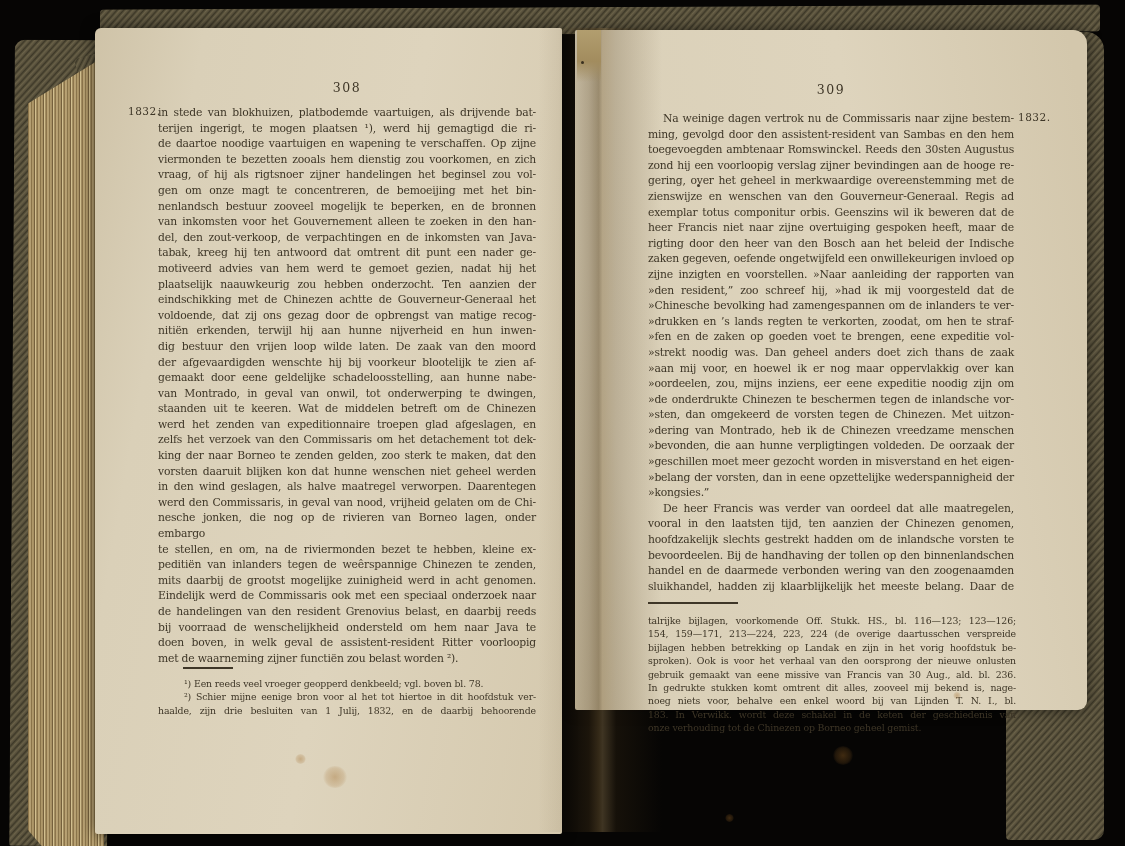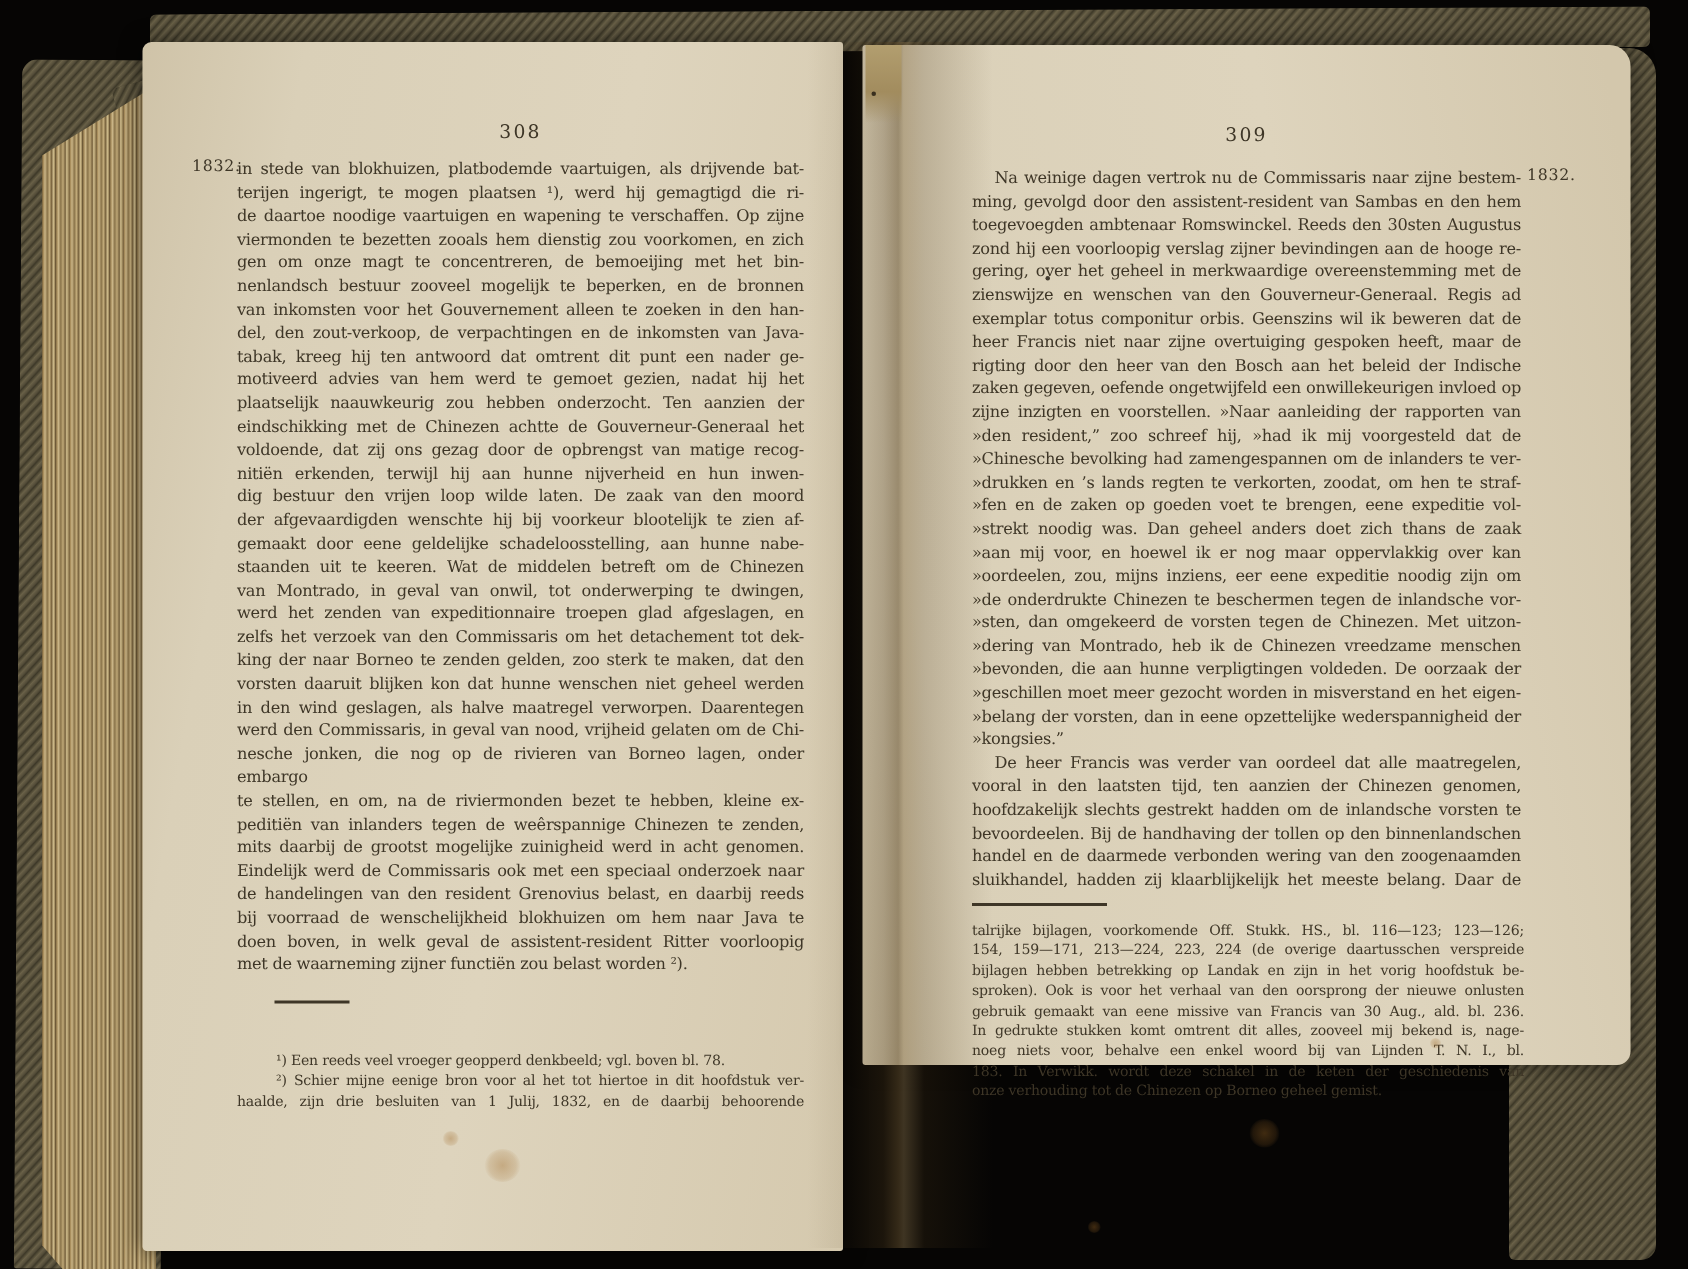--- a/index.html
+++ b/index.html
@@ -63,21 +63,21 @@
   .page-right .pnum{left:73px;top:52px;width:366px;}
   .margin-year{position:absolute;font-size:10.5px;letter-spacing:.5px;white-space:nowrap;}
   .page-left .margin-year{left:33px;top:77px;}
   .page-right .margin-year{left:443px;top:81px;}
 
   .body-block{position:absolute;font-size:10.8px;letter-spacing:-.2px;line-height:15.6px;}
   .page-left .body-block{left:63px;top:77px;width:378px;}
   .page-right .body-block{left:73px;top:81px;width:366px;}
 
   .fn-block{position:absolute;font-size:9.4px;letter-spacing:-.15px;line-height:13.4px;}
-  .page-left .fn-block{left:63px;top:649px;width:378px;margin-top:24px;}
+  .page-left .fn-block{left:63px;top:649px;width:378px;}
   .page-right .fn-block{left:73px;top:584px;width:368px;}
 
   .fn-rule{position:absolute;height:1.6px;background:var(--ink,#3e3627);}
   .page-left .fn-rule{left:88px;top:639px;width:50px;}
   .page-right .fn-rule{left:73px;top:572px;width:90px;}
 
   .line{text-align:justify;text-align-last:justify;white-space:normal;}
   .line.flush{text-align-last:left;}
   .body-block .line.indent{text-indent:15px;}
   .fn-block .line.indent{text-indent:26px;}
@@ -99,48 +99,49 @@
   <div class="fore-edge"></div>
 
   <div class="page page-left">
     <div class="pnum">308</div>
     <div class="margin-year">1832.</div>
     <div class="body-block">
         <div class="line">in stede van blokhuizen, platbodemde vaartuigen, als drijvende bat-</div>
         <div class="line">terijen ingerigt, te mogen plaatsen ¹), werd hij gemagtigd die ri-</div>
         <div class="line">de daartoe noodige vaartuigen en wapening te verschaffen. Op zijne</div>
         <div class="line">viermonden te bezetten zooals hem dienstig zou voorkomen, en zich</div>
+        <div class="line">vraag, of hij als rigtsnoer zijner handelingen het beginsel zou vol-</div>
         <div class="line">gen om onze magt te concentreren, de bemoeijing met het bin-</div>
         <div class="line">nenlandsch bestuur zooveel mogelijk te beperken, en de bronnen</div>
         <div class="line">van inkomsten voor het Gouvernement alleen te zoeken in den han-</div>
         <div class="line">del, den zout-verkoop, de verpachtingen en de inkomsten van Java-</div>
         <div class="line">tabak, kreeg hij ten antwoord dat omtrent dit punt een nader ge-</div>
         <div class="line">motiveerd advies van hem werd te gemoet gezien, nadat hij het</div>
         <div class="line">plaatselijk naauwkeurig zou hebben onderzocht. Ten aanzien der</div>
         <div class="line">eindschikking met de Chinezen achtte de Gouverneur-Generaal het</div>
         <div class="line">voldoende, dat zij ons gezag door de opbrengst van matige recog-</div>
         <div class="line">nitiën erkenden, terwijl hij aan hunne nijverheid en hun inwen-</div>
         <div class="line">dig bestuur den vrijen loop wilde laten. De zaak van den moord</div>
         <div class="line">der afgevaardigden wenschte hij bij voorkeur blootelijk te zien af-</div>
         <div class="line">gemaakt door eene geldelijke schadeloosstelling, aan hunne nabe-</div>
+        <div class="line">van Montrado, in geval van onwil, tot onderwerping te dwingen,</div>
         <div class="line">staanden uit te keeren. Wat de middelen betreft om de Chinezen</div>
-        <div class="line">van Montrado, in geval van onwil, tot onderwerping te dwingen,</div>
         <div class="line">werd het zenden van expeditionnaire troepen glad afgeslagen, en</div>
         <div class="line">zelfs het verzoek van den Commissaris om het detachement tot dek-</div>
         <div class="line">king der naar Borneo te zenden gelden, zoo sterk te maken, dat den</div>
         <div class="line">vorsten daaruit blijken kon dat hunne wenschen niet geheel werden</div>
         <div class="line">in den wind geslagen, als halve maatregel verworpen. Daarentegen</div>
         <div class="line">werd den Commissaris, in geval van nood, vrijheid gelaten om de Chi-</div>
         <div class="line">nesche jonken, die nog op de rivieren van Borneo lagen, onder embargo</div>
         <div class="line">te stellen, en om, na de riviermonden bezet te hebben, kleine ex-</div>
         <div class="line">peditiën van inlanders tegen de weêrspannige Chinezen te zenden,</div>
         <div class="line">mits daarbij de grootst mogelijke zuinigheid werd in acht genomen.</div>
         <div class="line">Eindelijk werd de Commissaris ook met een speciaal onderzoek naar</div>
         <div class="line">de handelingen van den resident Grenovius belast, en daarbij reeds</div>
-        <div class="line">bij voorraad de wenschelijkheid blokhuizen om hem naar Java te</div>
+        <div class="line">bij voorraad de wenschelijkheid ondersteld om hem naar Java te</div>
         <div class="line">doen boven, in welk geval de assistent-resident Ritter voorloopig</div>
         <div class="line flush">met de waarneming zijner functiën zou belast worden ²).</div>
       </div>
     <div class="fn-rule"></div>
     <div class="fn-block">
         <div class="line indent flush">¹) Een reeds veel vroeger geopperd denkbeeld; vgl. boven bl. 78.</div>
         <div class="line indent">²) Schier mijne eenige bron voor al het tot hiertoe in dit hoofdstuk ver-</div>
         <div class="line">haalde, zijn drie besluiten van 1 Julij, 1832, en de daarbij behoorende</div>
       </div>
     <div class="stain" style="left:228px;top:738px;width:24px;height:22px;"></div>

